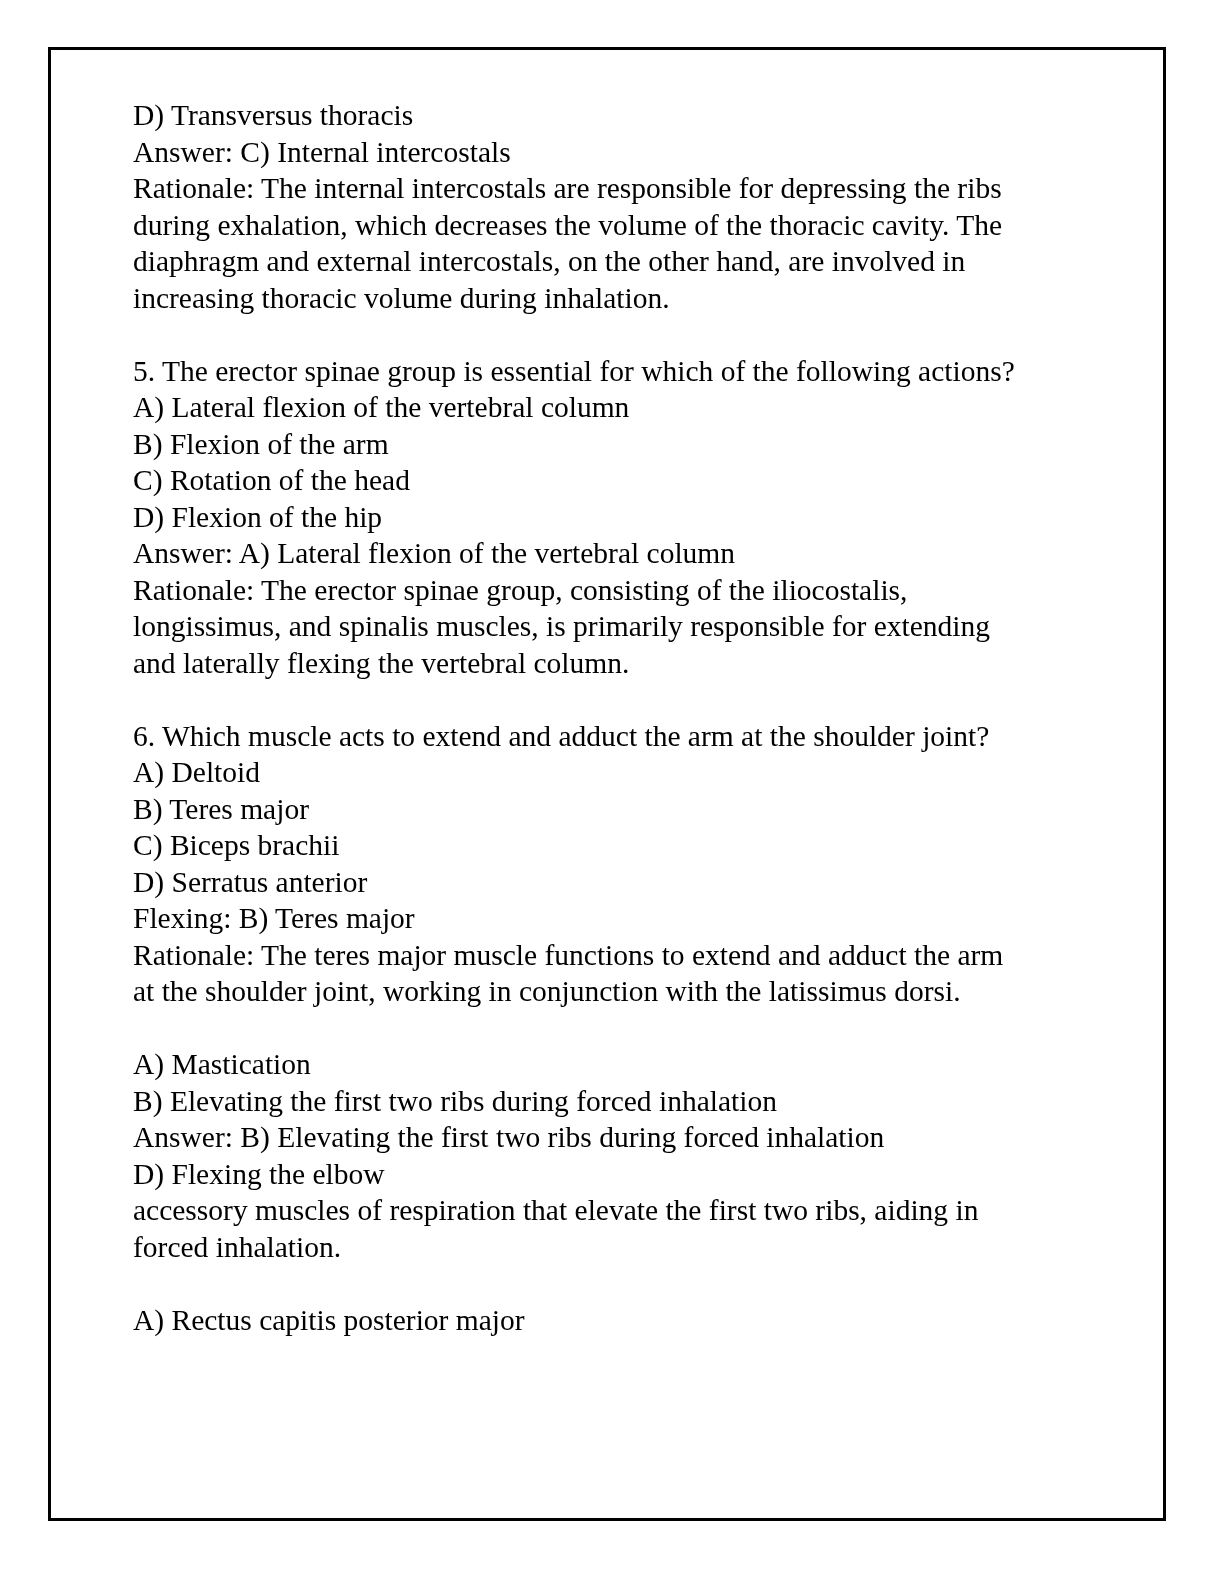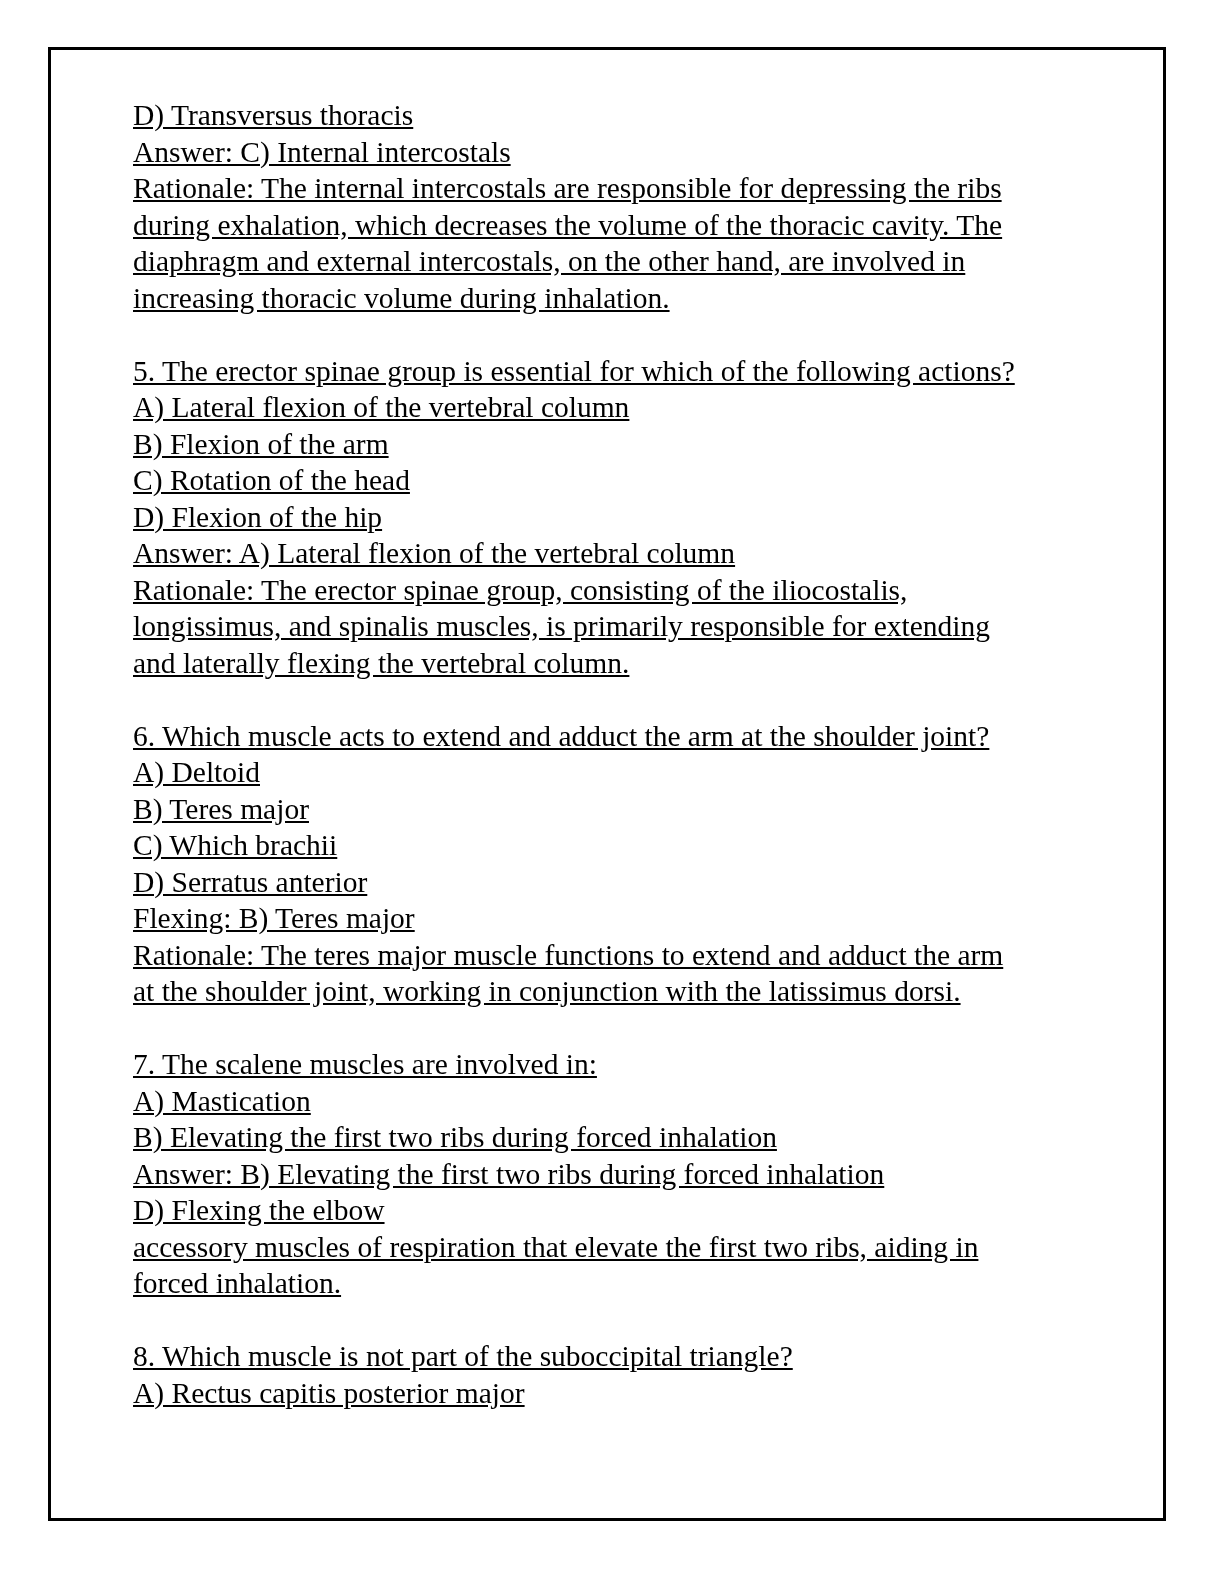--- a/index.html
+++ b/index.html
@@ -30,21 +30,20 @@
     font-family: "Liberation Serif", "DejaVu Serif", serif;
     font-size: 29.5px;
     line-height: 36.5px;
     color: #000000;
   }
   .line {
     display: block;
     white-space: nowrap;
     margin: 0;
     height: 36.5px;
-    text-decoration: underline;
   }
   .block {
     margin-bottom: 36.5px;
   }
   .block:last-child {
     margin-bottom: 0;
   }
 </style>
 </head>
 <body>
@@ -71,35 +70,33 @@
     <span class="line">Answer: A) Lateral flexion of the vertebral column</span>
     <span class="line">Rationale: The erector spinae group, consisting of the iliocostalis,</span>
     <span class="line">longissimus, and spinalis muscles, is primarily responsible for extending</span>
     <span class="line">and laterally flexing the vertebral column.</span>
   </div>
 
   <div class="block">
     <span class="line">6. Which muscle acts to extend and adduct the arm at the shoulder joint?</span>
     <span class="line">A) Deltoid</span>
     <span class="line">B) Teres major</span>
-    <span class="line">C) Which brachii</span>
+    <span class="line">C) Biceps brachii</span>
     <span class="line">D) Serratus anterior</span>
     <span class="line">Flexing: B) Teres major</span>
     <span class="line">Rationale: The teres major muscle functions to extend and adduct the arm</span>
     <span class="line">at the shoulder joint, working in conjunction with the latissimus dorsi.</span>
   </div>
 
   <div class="block">
-    <span class="line">7. The scalene muscles are involved in:</span>
     <span class="line">A) Mastication</span>
     <span class="line">B) Elevating the first two ribs during forced inhalation</span>
     <span class="line">Answer: B) Elevating the first two ribs during forced inhalation</span>
     <span class="line">D) Flexing the elbow</span>
     <span class="line">accessory muscles of respiration that elevate the first two ribs, aiding in</span>
     <span class="line">forced inhalation.</span>
   </div>
 
   <div class="block">
-    <span class="line">8. Which muscle is not part of the suboccipital triangle?</span>
     <span class="line">A) Rectus capitis posterior major</span>
   </div>
 
 </div>
 
 </body></html>

